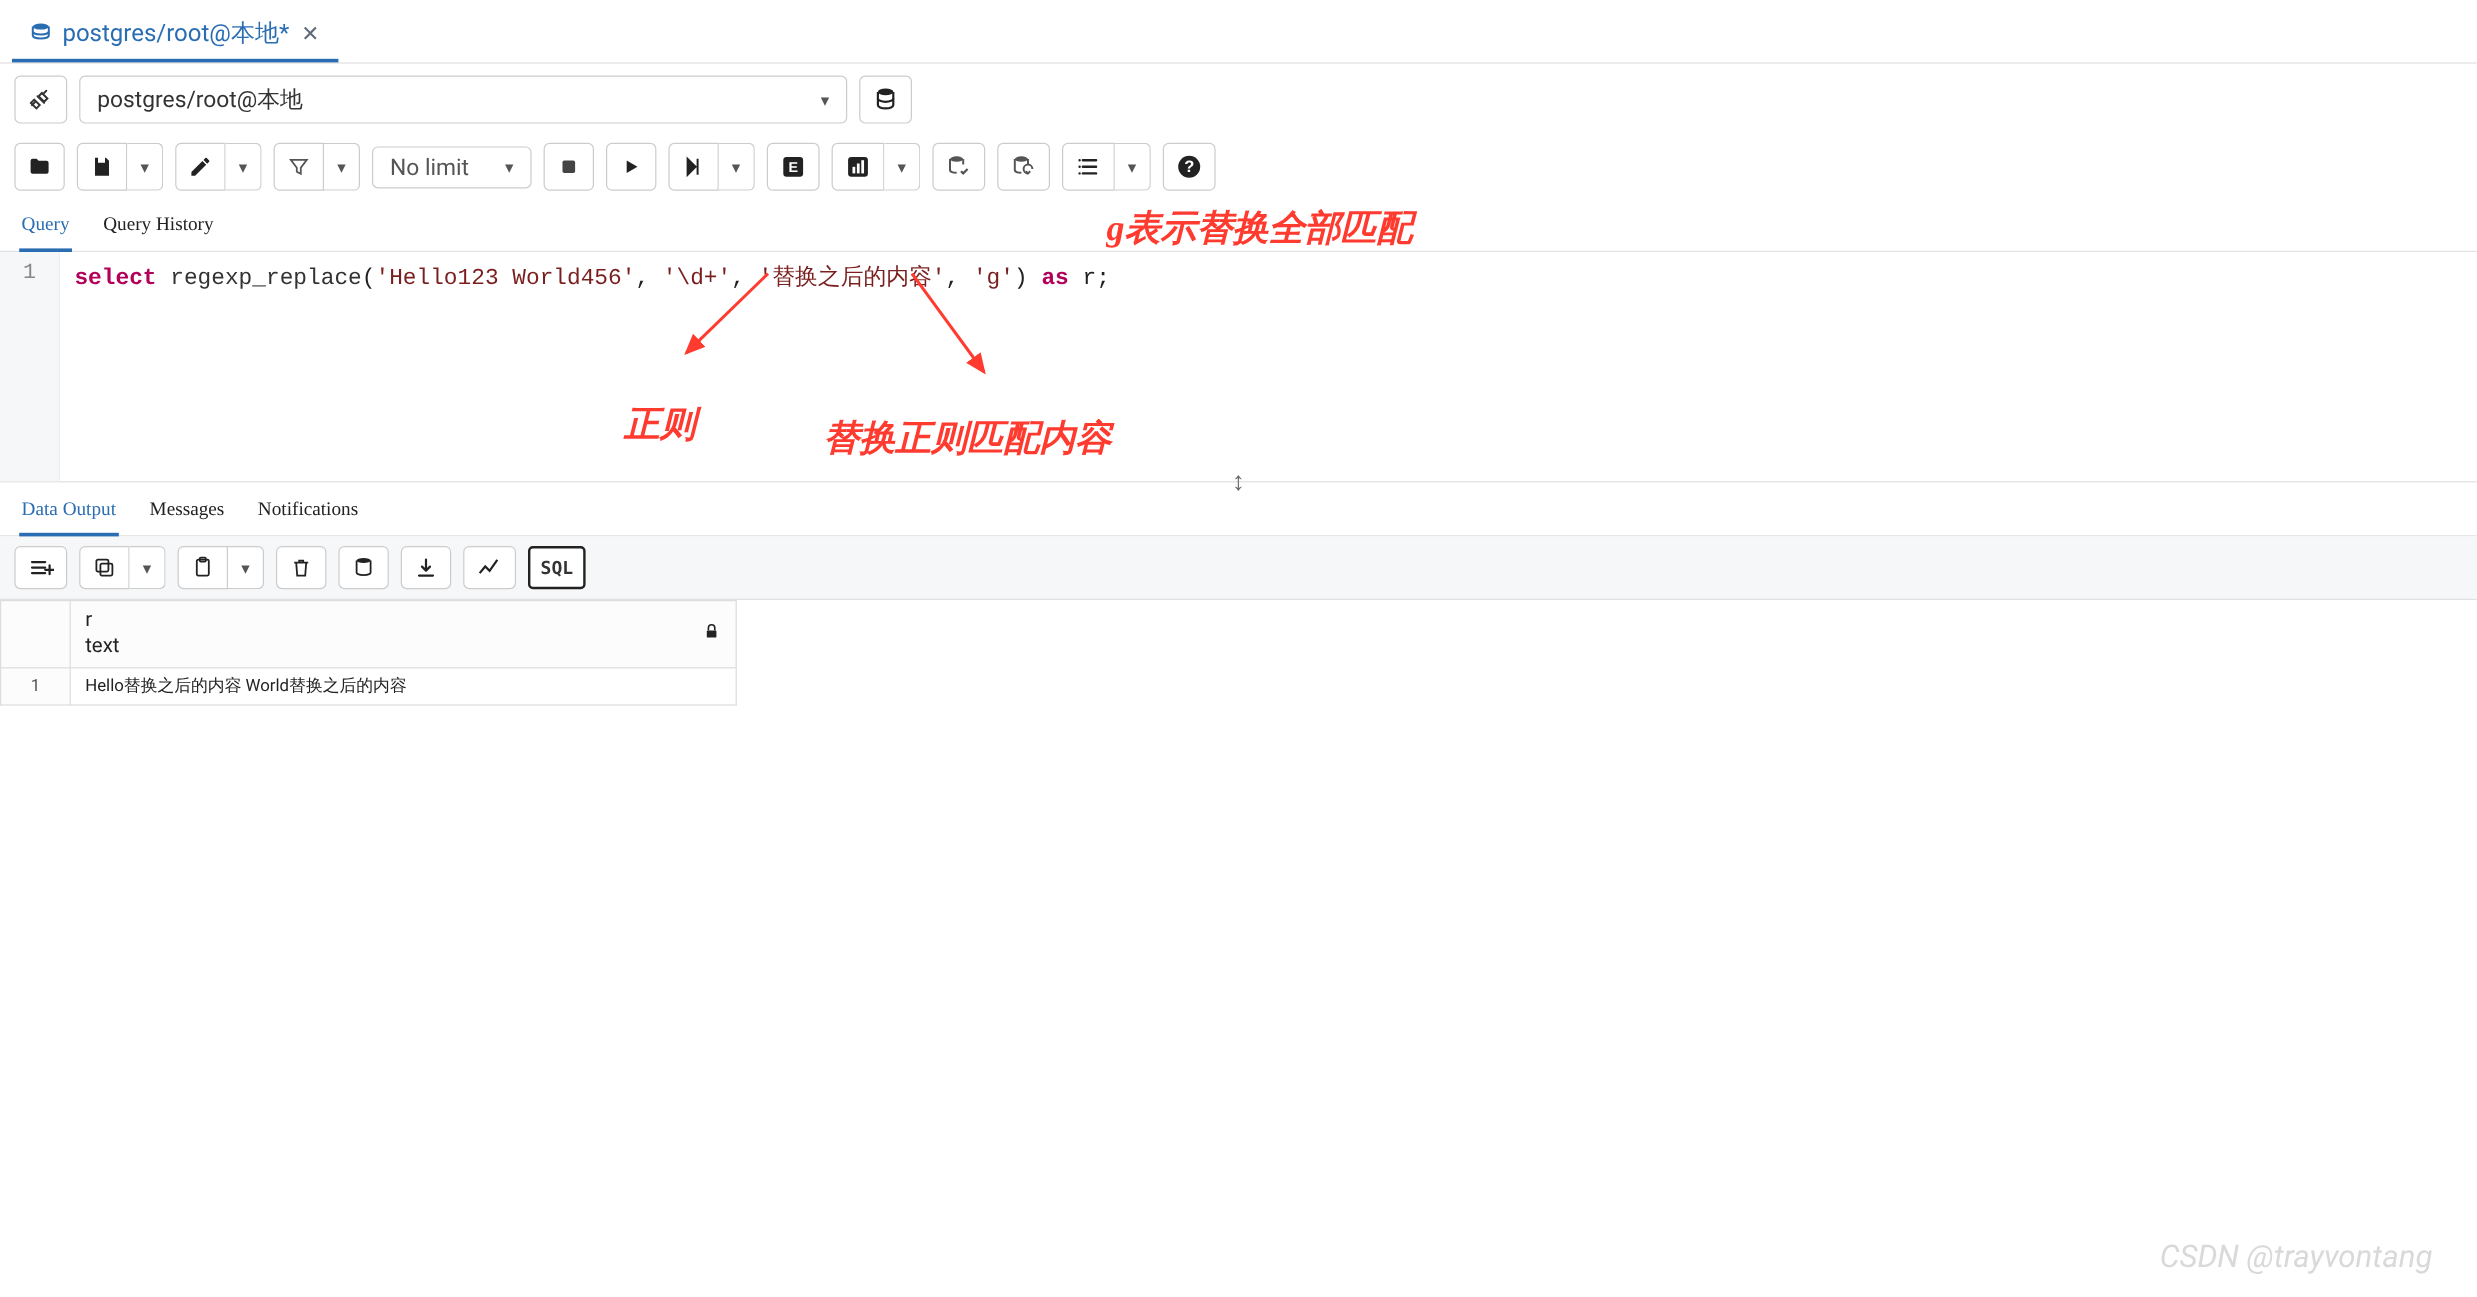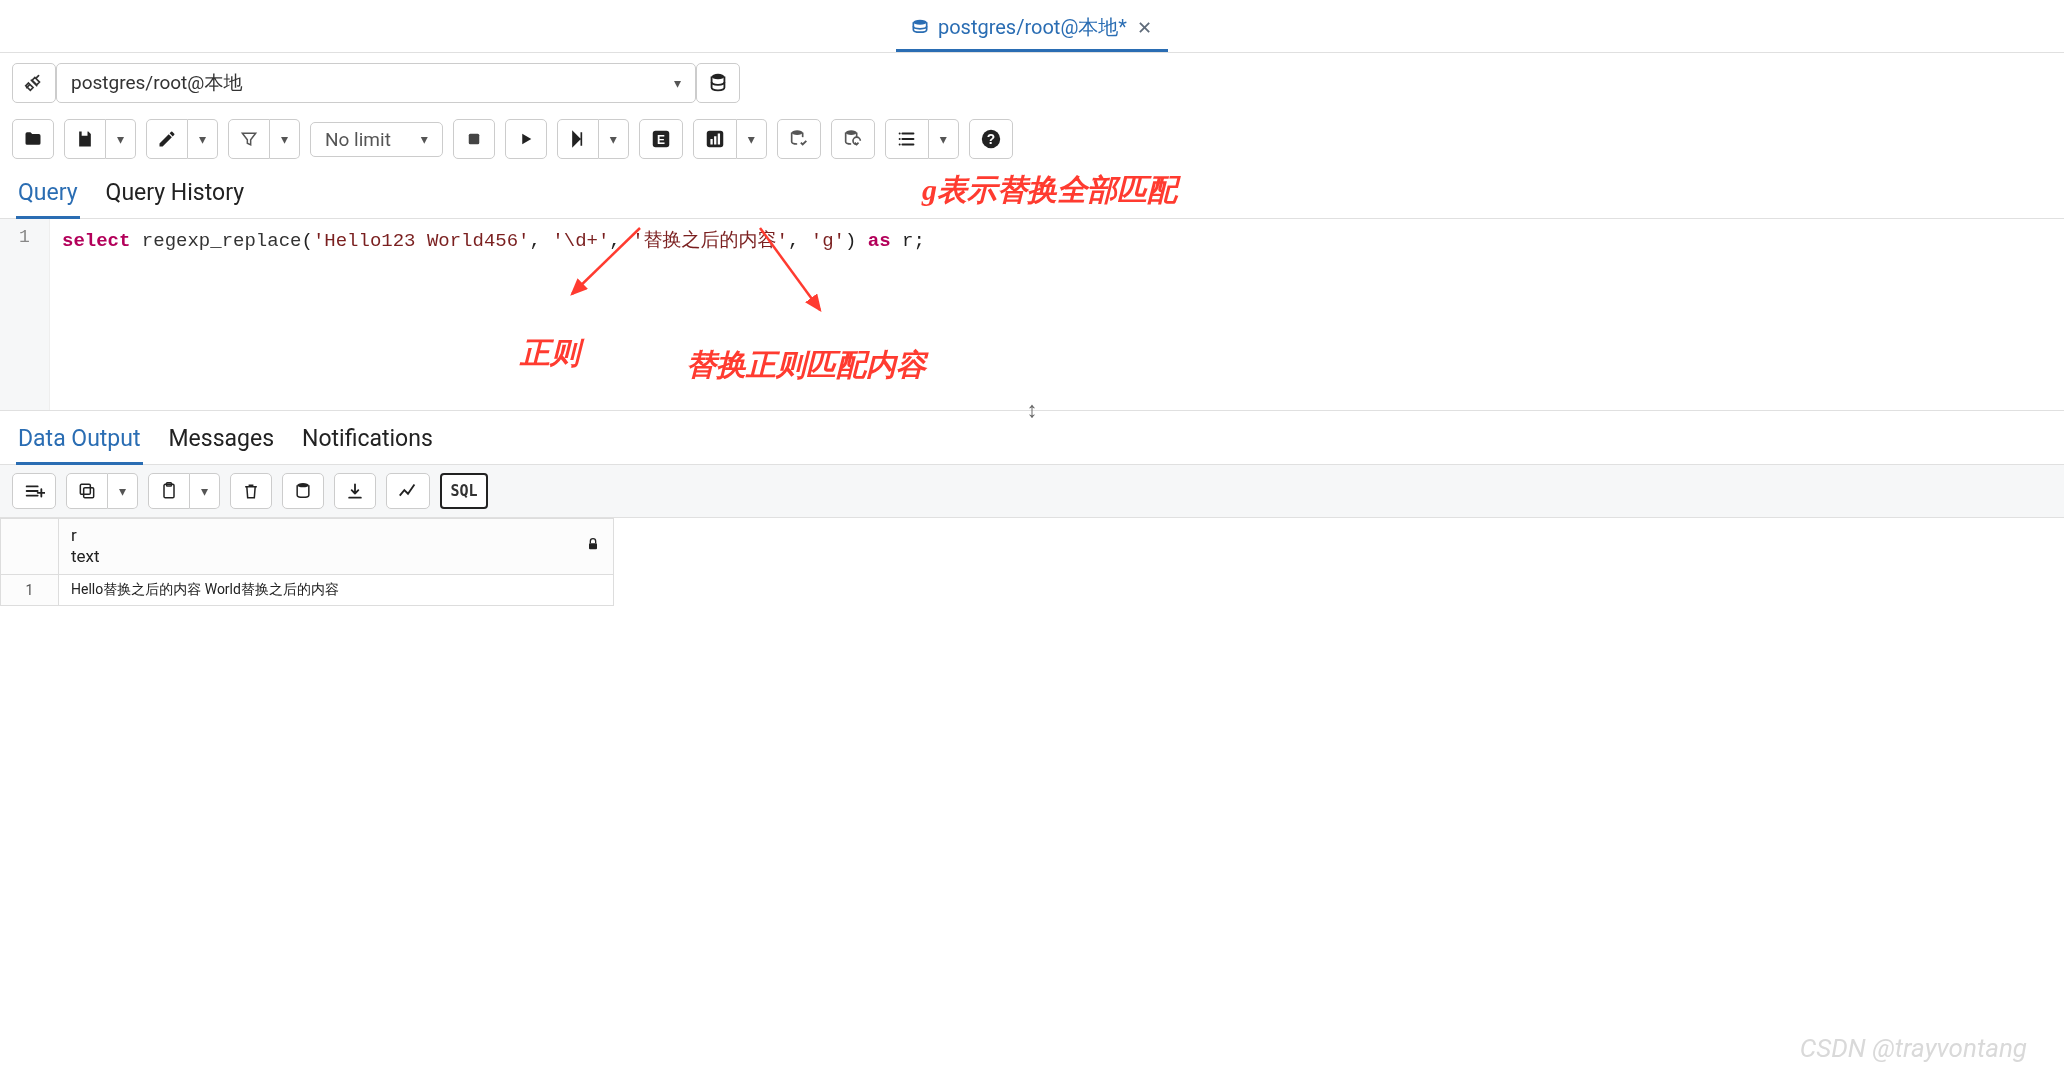--- a/index.html
+++ b/index.html
@@ -1,32 +1,32 @@
 <!DOCTYPE html>
 <html><head>
 <meta charset="utf-8">
 <style>
 * { box-sizing: border-box; margin: 0; padding: 0; }
 body { font-family: -apple-system, BlinkMacSystemFont, "Segoe UI", Roboto, Arial, sans-serif; font-size: 14px; color: #222; background: #fff; width: 2064px; height: 1081px; overflow: hidden; position: relative; }
-.tab-bar { display: flex; align-items: center; padding: 6px 10px 0 10px; border-bottom: 1px solid #e0e0e0; justify-content: center; }
+.tab-bar { display: flex; align-items: center; padding: 6px 10px 0 10px; border-bottom: 1px solid #e0e0e0; }
 .tab { display: flex; align-items: center; gap: 8px; padding: 8px 14px; border-bottom: 3px solid #2a6db3; color: #2a6db3; font-size: 20px; cursor: pointer; }
 .tab .close-x { color: #5f6b7a; font-size: 18px; padding: 0 2px; }
 .db-icon { width:20px; height:20px; display:inline-block; }
-.conn-row { display:flex; align-items:center; padding:10px 12px; }
+.conn-row { display:flex; align-items:center; gap:10px; padding:10px 12px; }
 .btn { display:inline-flex; align-items:center; justify-content:center; height:40px; min-width:42px; padding:0 10px; border:1px solid #ccc; border-radius:5px; background:#fff; cursor:pointer; color:#333; }
 .btn-split-right { border-top-left-radius:0; border-bottom-left-radius:0; border-left:none; min-width:30px; }
 .btn-split-left  { border-top-right-radius:0; border-bottom-right-radius:0; }
 .conn-select { display:flex; align-items:center; justify-content:space-between; height:40px; width:640px; padding:0 14px; border:1px solid #ccc; border-radius:5px; font-size:19px; color:#333; cursor:pointer; }
 .chev { font-size:14px; color:#555; }
 .toolbar-row { display:flex; align-items:center; gap:10px; padding:6px 12px; }
 .group { display:flex; }
 .nolimit { display:flex; align-items:center; gap:30px; height:35px; padding:0 14px; border:1px solid #ccc; border-radius:5px; color:#555; font-size:19px; cursor:pointer; }
 .dark-icon { fill:#222; }
 .subtabs { display:flex; gap:24px; padding: 6px 16px 0 16px; border-bottom:1px solid #e0e0e0; }
-.subtab { padding:8px 2px 10px 2px; font-size:23px; color:#222; cursor:pointer; }
+.subtab { padding:8px 2px 10px 2px; font-size:16px; color:#222; cursor:pointer;font-family:Liberation Serif, serif; }
 .subtab.active { color:#2a6db3; border-bottom:3px solid #2a6db3; margin-bottom:-1px; }
 .editor { position:relative; height:192px; border-bottom:1px solid #e0e0e0; }
 .gutter { position:absolute; left:0; top:0; bottom:0; width:50px; background:#f6f7f8; border-right:1px solid #eee; padding-top:8px; text-align:center; color:#888; font-family:Consolas,"Courier New",monospace; font-size:18px; }
 .code { position:absolute; left:62px; top:8px; font-family:Consolas,"Courier New",monospace; font-size:19px; white-space:pre; }
 .kw { color:#b3005a; font-weight:bold; }
 .fn { color:#333; }
 .str { color:#7a1f1f; }
 .resize-handle { position:absolute; left:50%; top:-14px; transform:translateX(-50%); font-size:22px; color:#666; }
 .out-wrap { position:relative; }
 .out-tabs { display:flex; gap:24px; padding: 6px 16px 0 16px; border-bottom:1px solid #e0e0e0; }

